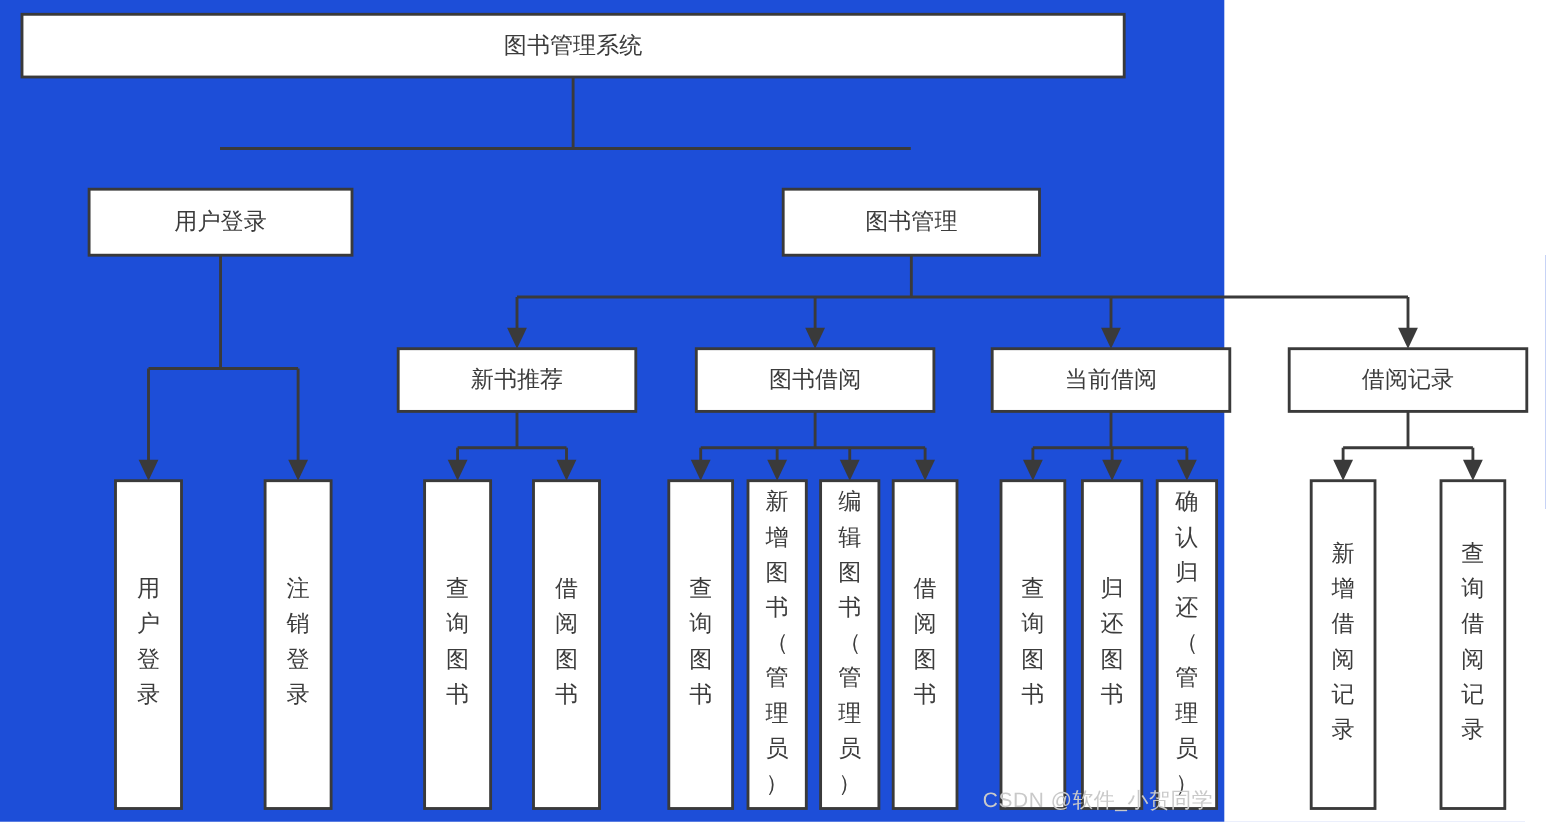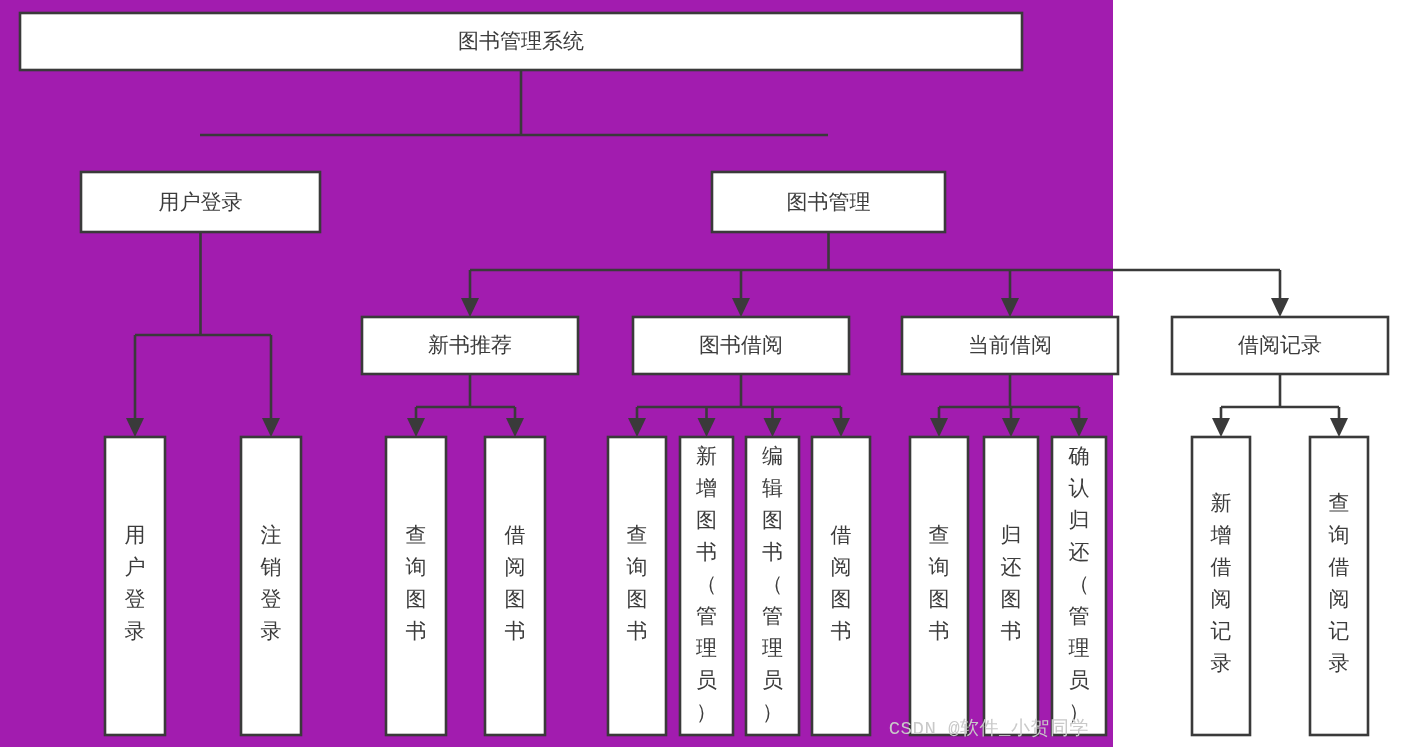--- a/index.html
+++ b/index.html
@@ -11,21 +11,21 @@
   body {
     width: 1405px;
     height: 747px;
     overflow: hidden;
     font-family: "Liberation Sans", "DejaVu Sans", sans-serif;
   }
   #diagram-root {
     position: relative;
     width: 1113px;
     height: 747px;
-    background: #a21caf;
+    background: #1d4ed8;
   }
   svg#tree-svg {
     position: absolute;
     left: 0;
     top: 0;
     width: 1405px;
     height: 747px;
     display: block;
   }
   .node-box {
@@ -56,23 +56,23 @@
     dominant-baseline: middle;
   }
   .node-label-v {
     font-family: "Liberation Sans", "DejaVu Sans", sans-serif;
     font-size: 21px;
     fill: #3c3c3c;
     text-anchor: middle;
   }
   .watermark-text {
     position: absolute;
-    right: 24px;
+    right: 10px;
     bottom: 6px;
-    font-family: Liberation Mono, monospace;
+    font-family: Liberation Sans, sans-serif;
     font-size: 19px;
     color: #c9c9c9;
     letter-spacing: 0.5px;
     white-space: nowrap;
     user-select: none;
   }
 </style>
 </head>
 <body>
 

